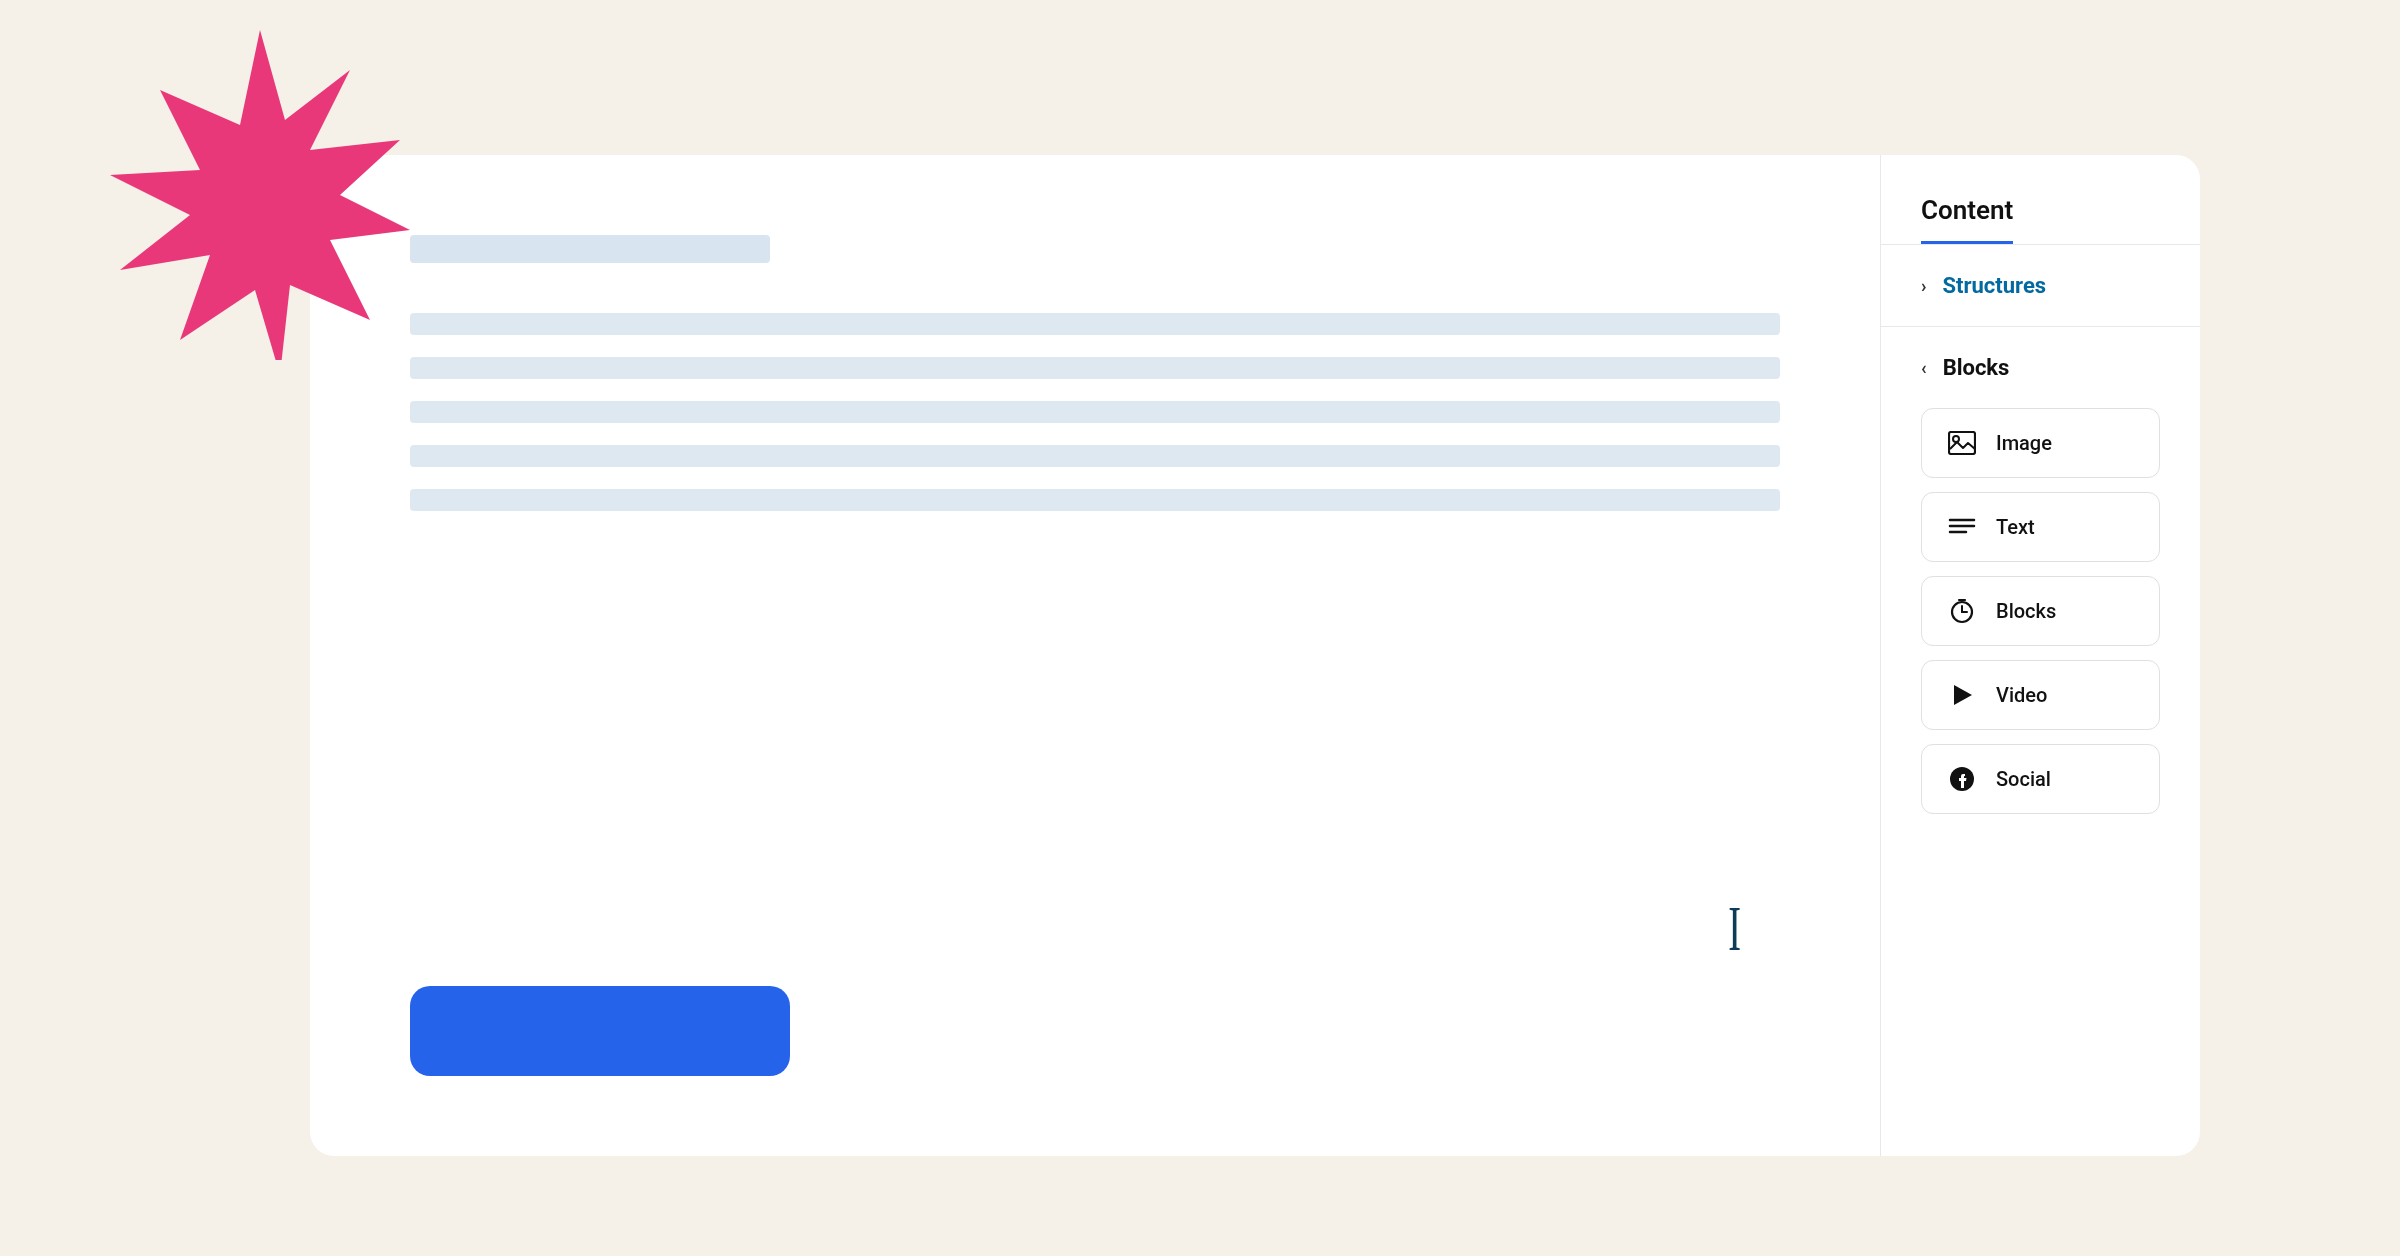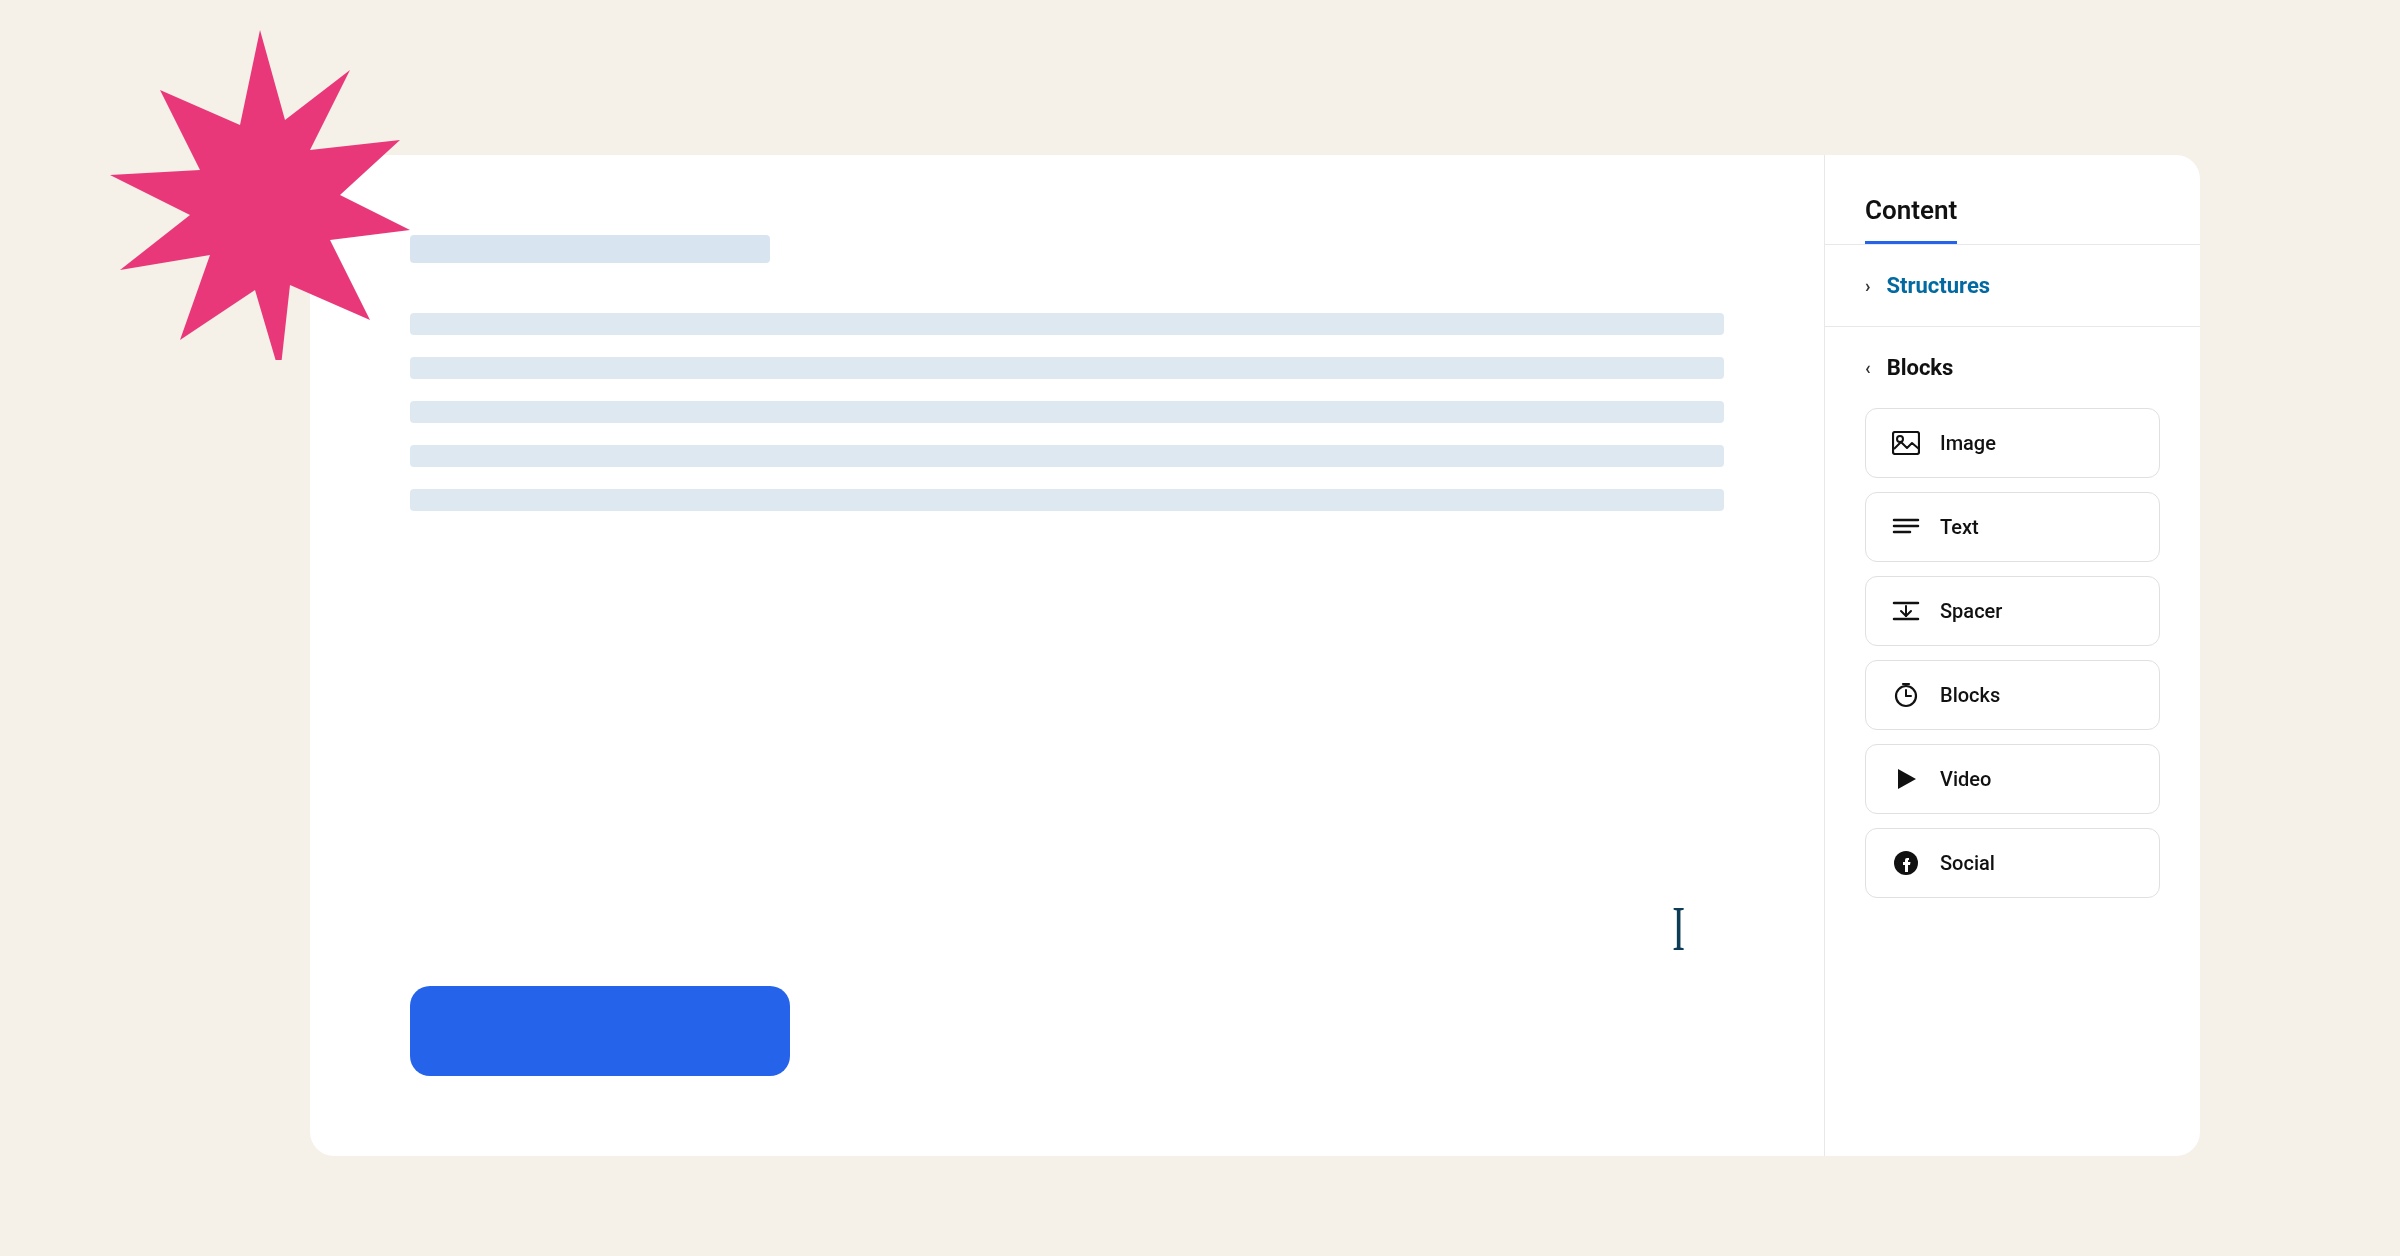--- a/index.html
+++ b/index.html
@@ -94,21 +94,21 @@
       width: 380px;
       height: 90px;
       background: #2563eb;
       border-radius: 20px;
       border: none;
       cursor: pointer;
     }
 
     
     .right-panel {
-      width: 376px;
+      width: 320px;
       background: #ffffff;
       border-radius: 0 24px 24px 0;
       border-left: 1px solid #e8e8e8;
       padding: 0;
       overflow: hidden;
       min-height: 900px;
     }
 
     .panel-header {
       padding: 40px 40px 0 40px;
@@ -261,31 +261,20 @@
             <svg width="28" height="22" viewBox="0 0 28 22" fill="none" xmlns="http://www.w3.org/2000/svg">
               <line x1="2" y1="4" x2="26" y2="4" stroke="#111" stroke-width="2.5" stroke-linecap="round"></line>
               <line x1="2" y1="10" x2="26" y2="10" stroke="#111" stroke-width="2.5" stroke-linecap="round"></line>
               <line x1="2" y1="16" x2="18" y2="16" stroke="#111" stroke-width="2.5" stroke-linecap="round"></line>
             </svg>
           </div>
           <span class="block-name">Text</span>
         </div>
 
 
-        <div class="block-item">
-          <div class="block-icon">
-            <svg width="28" height="22" viewBox="0 0 28 22" fill="none" xmlns="http://www.w3.org/2000/svg">
-              <line x1="2" y1="3" x2="26" y2="3" stroke="#111" stroke-width="2.5" stroke-linecap="round"></line>
-              <line x1="14" y1="6" x2="14" y2="16" stroke="#111" stroke-width="2" stroke-linecap="round"></line>
-              <path d="M9 11 L14 16 L19 11" stroke="#111" stroke-width="2" fill="none" stroke-linejoin="round" stroke-linecap="round"></path>
-              <line x1="2" y1="19" x2="26" y2="19" stroke="#111" stroke-width="2.5" stroke-linecap="round"></line>
-            </svg>
-          </div>
-          <span class="block-name">Spacer</span>
-        </div>
 
         <div class="block-item">
           <div class="block-icon">
             <svg width="26" height="26" viewBox="0 0 26 26" fill="none" xmlns="http://www.w3.org/2000/svg">
               <circle cx="13" cy="14" r="10" stroke="#111" stroke-width="2.2"></circle>
               <line x1="13" y1="14" x2="13" y2="8" stroke="#111" stroke-width="2" stroke-linecap="round"></line>
               <line x1="13" y1="14" x2="18" y2="14" stroke="#111" stroke-width="2" stroke-linecap="round"></line>
               <line x1="10" y1="2" x2="16" y2="2" stroke="#111" stroke-width="2.2" stroke-linecap="round"></line>
             </svg>
           </div>

